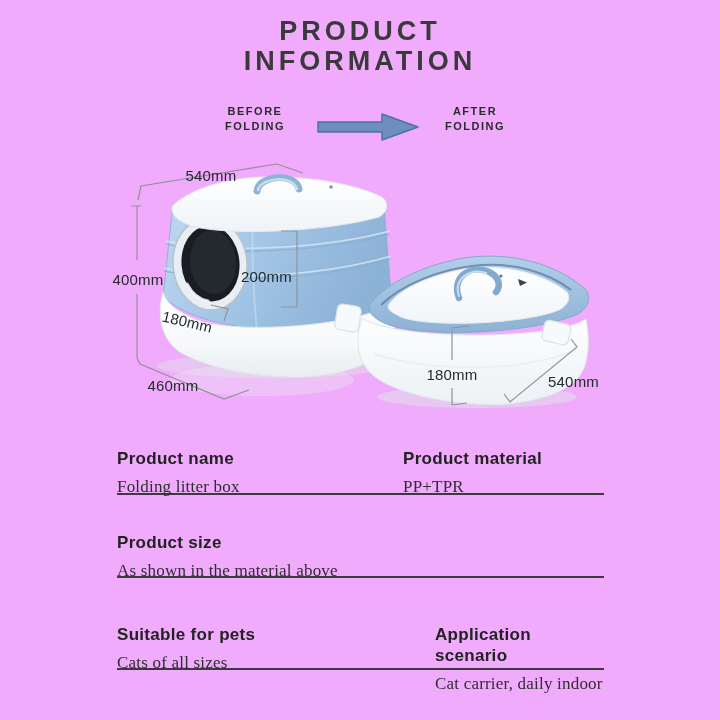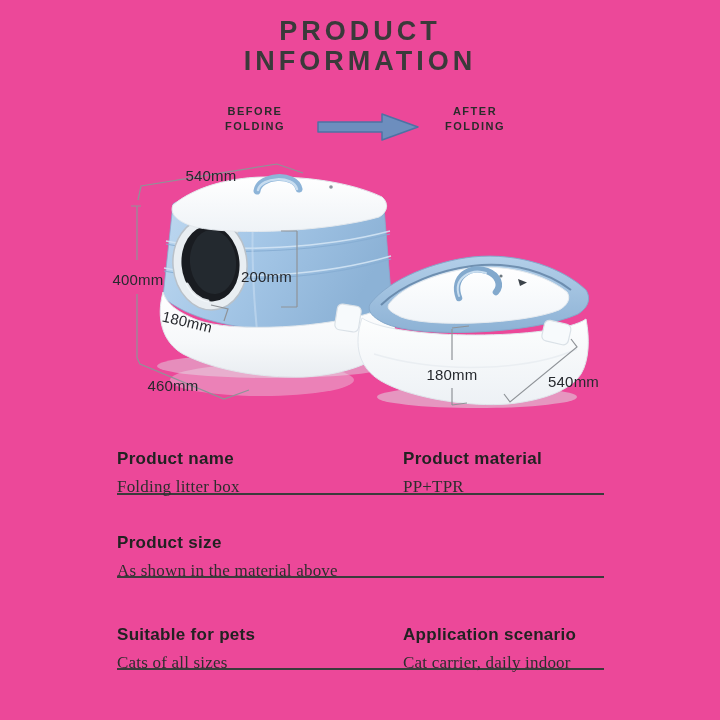--- a/index.html
+++ b/index.html
@@ -1,17 +1,17 @@
 <!DOCTYPE html>
 <html><head>
 <meta charset="utf-8">
 <style>
   html,body{margin:0;padding:0;background:#ffffff;}
   .canvas{
-    position:relative;width:720px;height:720px;background:#ec4899;overflow:hidden;
+    position:relative;width:720px;height:720px;background:#f0abfc;overflow:hidden;
     font-family:"Liberation Sans",sans-serif;
   }
   
   .title{
     position:absolute;top:16px;left:0;width:720px;text-align:center;
     font-weight:bold;font-size:27px;line-height:30px;letter-spacing:4px;color:#3a3a3a;
   }
   
   .cmp-label{
     position:absolute;width:130px;text-align:center;
@@ -169,21 +169,21 @@
     </div>
   </div>
 
   <div class="spec-row" style="top:521px;height:57px;">
     <div class="spec-col left">
       <div class="spec-label">Product size</div>
       <div class="spec-value">As shown in the material above</div>
     </div>
   </div>
 
-  <div class="spec-row" style="top:613px;height:57px;">
+  <div class="spec-row" style="top:613px;height:57px;gap:32px;">
     <div class="spec-col left">
       <div class="spec-label">Suitable for pets</div>
       <div class="spec-value">Cats of all sizes</div>
     </div>
     <div class="spec-col right">
       <div class="spec-label">Application scenario</div>
       <div class="spec-value">Cat carrier, daily indoor</div>
     </div>
   </div>
 

